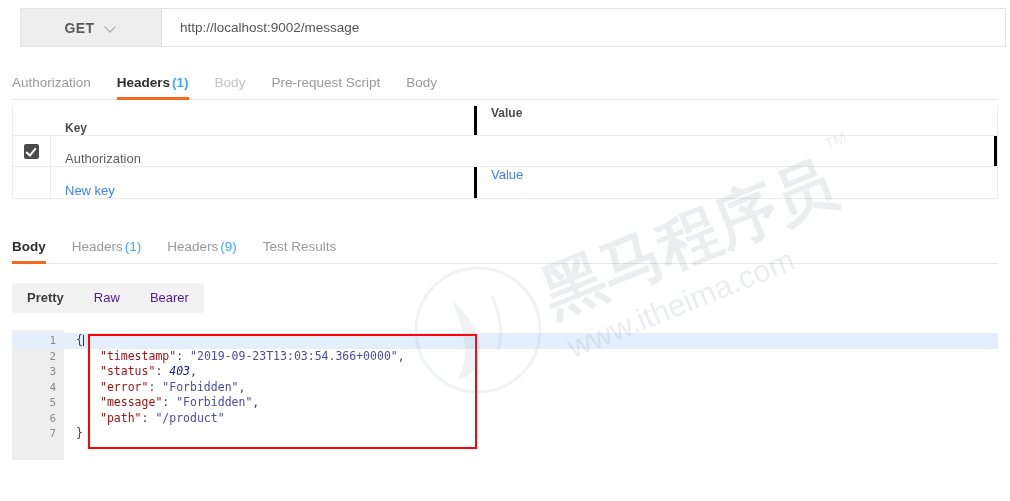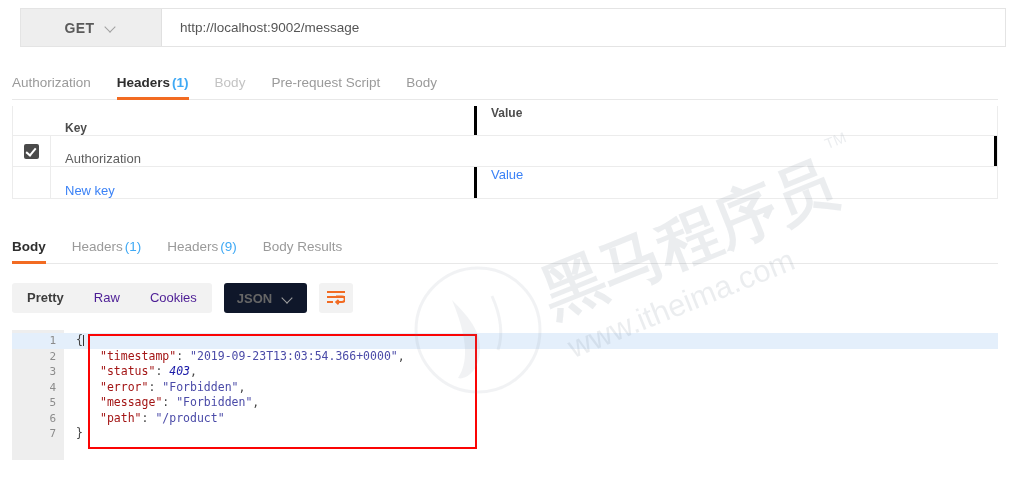--- a/index.html
+++ b/index.html
@@ -203,21 +203,22 @@
     box-sizing: border-box;
   }
 
   
   .fmt-bar {
     position: absolute;
     left: 12px; top: 283px;
     height: 30px;
     display: flex;
     align-items: center;
-    gap: 12px;
+    gap: 21px;
+    flex-direction: column;
   }
   .seg-group {
     display: flex;
     background: #f2f2f2;
     border-radius: 3px;
     height: 30px;
     align-items: center;
   }
   .seg {
     padding: 0 15px;
@@ -398,29 +399,29 @@
   <div class="tab active">
     <span>Body</span>
   </div>
   <div class="tab">
     <span>Headers</span><span class="cnt">(1)</span>
   </div>
   <div class="tab">
     <span>Headers</span><span class="cnt">(9)</span>
   </div>
   <div class="tab">
-    <span>Body Results</span>
+    <span>Test Results</span>
   </div>
 </div>
 
 <div class="fmt-bar">
   <div class="seg-group">
     <div class="seg active">Pretty</div>
     <div class="seg">Raw</div>
-    <div class="seg">Cookies</div>
+    <div class="seg">Bearer</div>
   </div>
   <div class="fmt-select">
     <span class="lbl">JSON</span>
     <span class="chev"></span>
   </div>
   <div class="wrap-btn">
     <svg width="18" height="14" viewBox="0 0 18 14">
       <rect x="0" y="0" width="18" height="2" fill="#f26b22"></rect>
       <rect x="0" y="5" width="18" height="2" fill="#f26b22"></rect>
       <rect x="0" y="10" width="6" height="2" fill="#f26b22"></rect>

